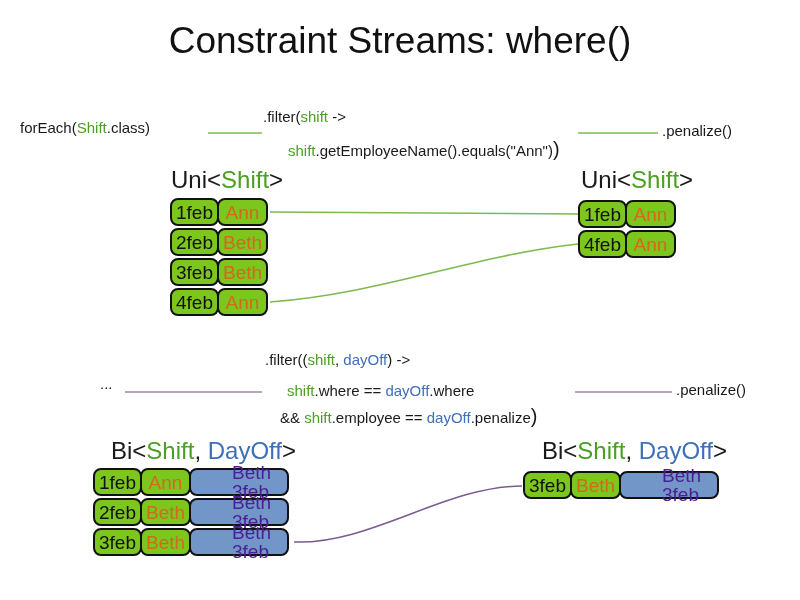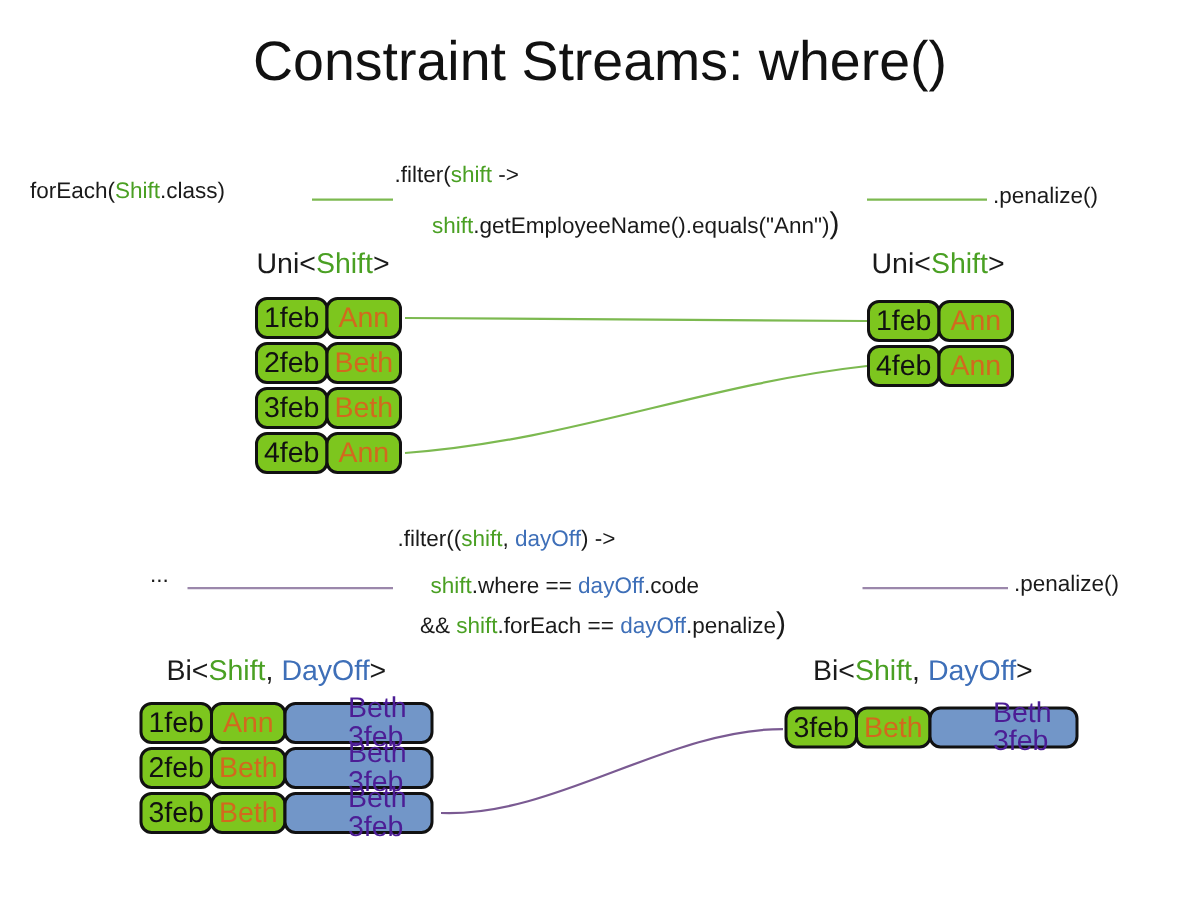--- a/index.html
+++ b/index.html
@@ -14,21 +14,21 @@
   .title{left:0;right:0;top:20px;text-align:center;font-size:37px;color:#111;}
   .subtitle{left:0;right:0;top:68px;text-align:center;font-size:15px;color:#222;}
   
   .code-lg{font-size:15px;}
   .code-sm{font-size:15px;}
   .code-close{font-size:20px;}
   .c-green{color:var(--code-green);}
   .c-blue{color:var(--code-blue);}
   .c-black{color:#1a1a1a;}
   
-  .tbl-label{font-size:19px;color:#111;}
+  .tbl-label{font-size:24px;color:#111;}
   
   .tbl{position:absolute;}
   .row{display:flex;margin-bottom:2px;}
   .cell{
     display:flex;align-items:center;justify-content:center;
     height:28px;box-sizing:border-box;
     border:2px solid #111;border-radius:8px;
     font-size:19px;line-height:1;
   }
   .cell + .cell{margin-left:-2px;}
@@ -104,24 +104,24 @@
         <span class="cell green name">Ann</span>
     </div>
   </div>
 
   <div class="abs code-lg c-black" style="left:100px;top:375px;">...</div>
 
   <div class="abs" style="left:265px;top:351px;">
     <span class="code-lg c-black">.filter(</span><span class="code-sm c-black">(</span><span class="code-sm c-green">shift</span><span class="code-sm c-black">, </span><span class="code-sm c-blue">dayOff</span><span class="code-sm c-black">) -&gt;</span>
   </div>
   <div class="abs" style="left:287px;top:382px;">
-    <span class="code-sm c-green">shift</span><span class="code-sm c-black">.where == </span><span class="code-sm c-blue">dayOff</span><span class="code-sm c-black">.code</span>
+    <span class="code-sm c-green">shift</span><span class="code-sm c-black">.where == </span><span class="code-sm c-blue">dayOff</span><span class="code-sm c-black">.where</span>
   </div>
   <div class="abs" style="left:280px;top:405px;">
-    <span class="code-sm c-black">&amp;&amp; </span><span class="code-sm c-green">shift</span><span class="code-sm c-black">.forEach == </span><span class="code-sm c-blue">dayOff</span><span class="code-sm c-black">.penalize</span><span class="code-close c-black">)</span>
+    <span class="code-sm c-black">&amp;&amp; </span><span class="code-sm c-green">shift</span><span class="code-sm c-black">.employee == </span><span class="code-sm c-blue">dayOff</span><span class="code-sm c-black">.penalize</span><span class="code-close c-black">)</span>
   </div>
 
   <div class="abs code-lg" style="left:676px;top:381px;">.penalize()</div>
 
   <div class="abs tbl-label" style="left:111px;top:437px;">
     <span class="c-black">Bi&lt;</span><span class="c-green">Shift</span><span class="c-black">, </span><span class="c-blue">DayOff</span><span class="c-black">&gt;</span>
   </div>
   <div class="tbl" style="left:93px;top:468px;">
     <div class="row">
       <span class="cell green date">1feb</span>

